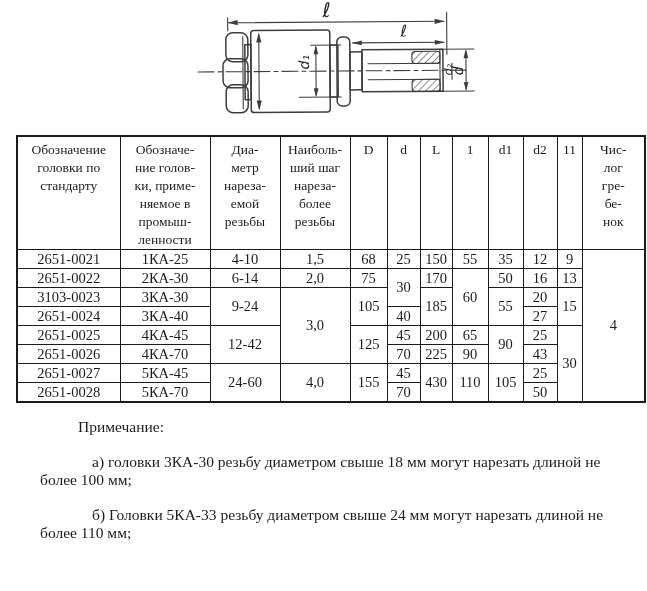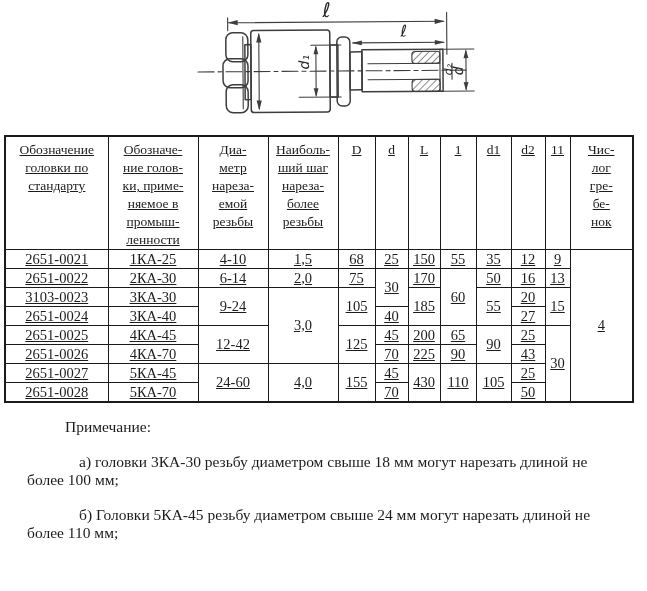--- a/index.html
+++ b/index.html
@@ -10,41 +10,40 @@
   }
   
   .drawing-wrap{position:absolute;left:0;top:0;width:647px;height:134px;}
   .drawing-wrap svg{display:block;}
   .sketch{stroke:#3d3d3d;fill:none;stroke-width:1.5;stroke-linecap:round;stroke-linejoin:round;}
   .sketch-thin{stroke:#3d3d3d;fill:none;stroke-width:1.1;stroke-linecap:round;}
   .arrow{fill:#3d3d3d;stroke:none;}
   .dim-label{font-family:"DejaVu Sans",sans-serif;font-style:italic;fill:#2a2a2a;}
   
   table.spec{
-    position:absolute;left:4px;top:135px;
+    position:absolute;left:16px;top:135px;
     border-collapse:collapse;table-layout:fixed;width:628px;
     border:2px solid #1b1b1b;
-    text-decoration:underline;
   }
   table.spec th,table.spec td{
     border:1px solid #1b1b1b;padding:0;margin:0;
     text-align:center;overflow:hidden;
   }
   table.spec th{
     font-weight:normal;font-size:13.5px;line-height:18px;
     vertical-align:top;padding-top:4px;height:108px;
     white-space:pre-line;
   }
   table.spec td{
     font-size:14.5px;line-height:15px;height:18px;
     vertical-align:middle;white-space:nowrap;
   }
   
   .notes{
-    position:absolute;left:27px;top:418px;width:592px;
+    position:absolute;left:40px;top:418px;width:592px;
     font-size:15.5px;line-height:18.6px;
   }
   .notes p{margin:0;white-space:pre-line;}
   .notes .notes-title{text-indent:38px;}
   .notes .note-item{text-indent:52px;margin-top:16px;}
 </style>
 </head>
 <body>
 
 <div class="sheet">
@@ -264,17 +263,17 @@
         <td>70</td>
         <td>50</td>
       </tr>
     </tbody>
   </table>
 
   <div class="notes">
     <p class="notes-title">Примечание:</p>
     <p class="note-item">а) головки 3КА-30 резьбу диаметром свыше 18 мм могут нарезать длиной не
 более 100 мм;</p>
-    <p class="note-item">б) Головки 5КА-45 резьбу диаметром свыше 24 мм могут нарезать длиной не
+    <p class="note-item">б) Головки 5КА-33 резьбу диаметром свыше 24 мм могут нарезать длиной не
 более 110 мм;</p>
   </div>
 
 </div>
 
 </body></html>

